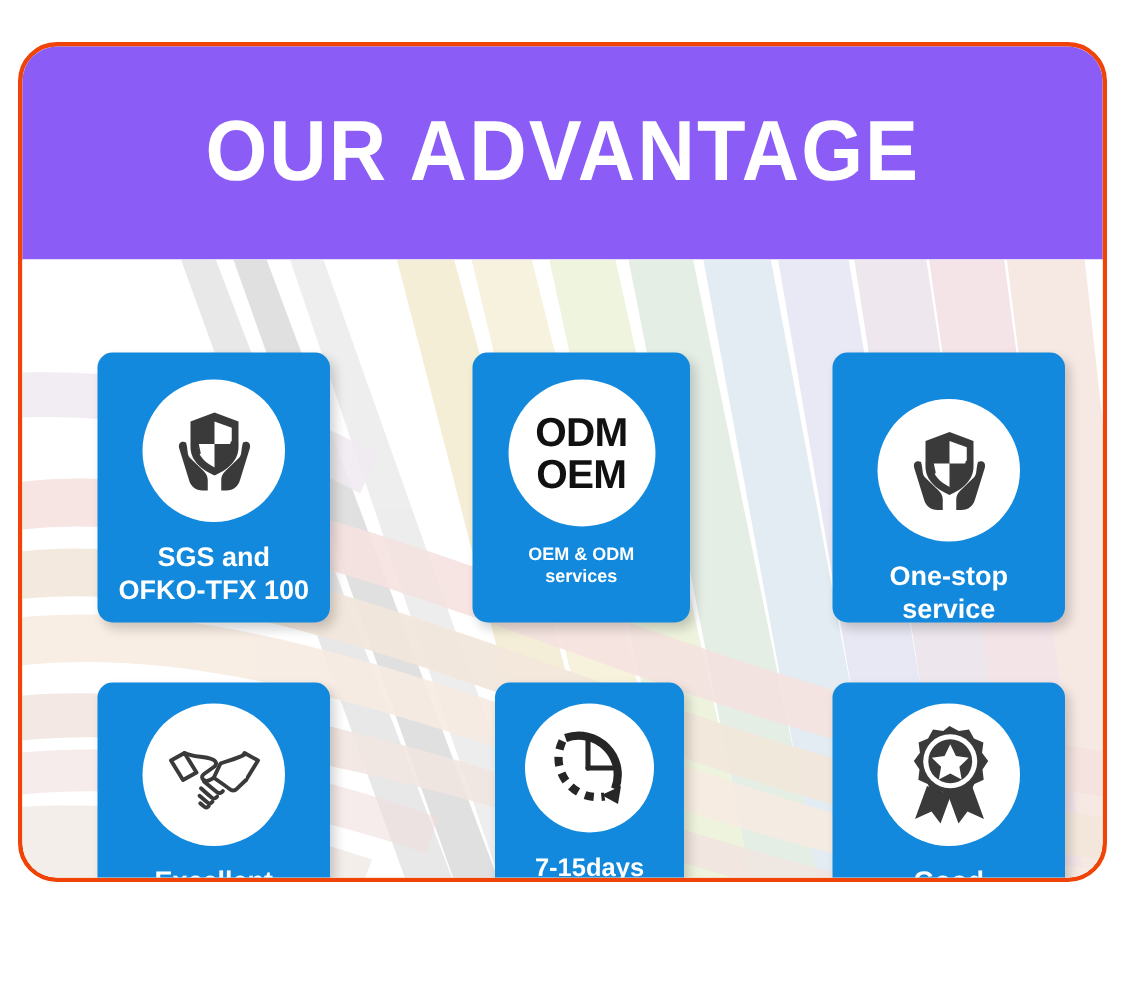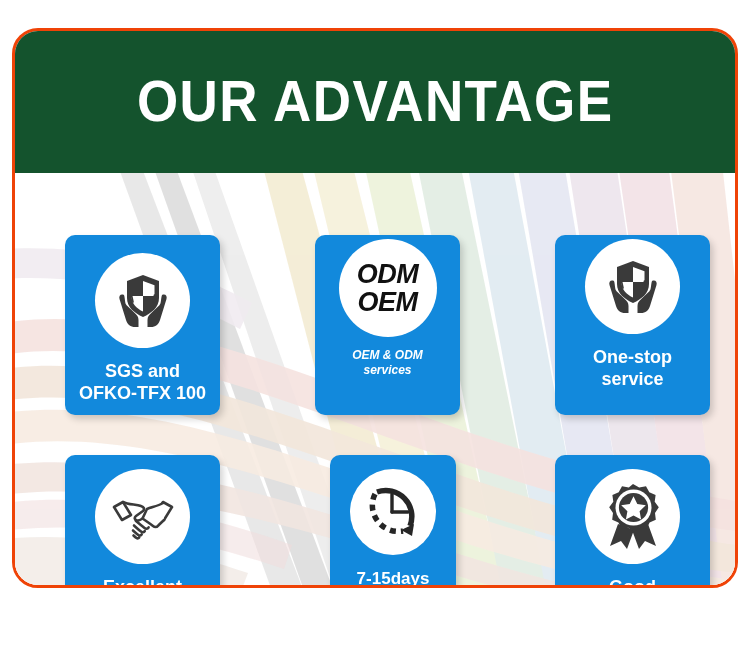--- a/index.html
+++ b/index.html
@@ -27,21 +27,21 @@
     overflow: hidden;
   }
 
   
   .header {
     position: absolute;
     left: -3px;
     top: -3px;
     width: 726px;
     height: 145px;
-    background: #14532d;
+    background: #8b5cf6;
     border-top-left-radius: 26px;
     border-top-right-radius: 26px;
     display: flex;
     align-items: center;
     justify-content: center;
   }
   .header-title {
     color: #ffffff;
     font-size: 57px;
     font-weight: bold;
@@ -98,22 +98,22 @@
     color: #ffffff;
     text-align: center;
     font-weight: bold;
     line-height: 1.24;
     font-family: "Liberation Sans", sans-serif;
     white-space: pre-line;
   }
 
   
   .c0 { left: 53px;  top: 62px;  width: 155px; height: 180px; padding-top: 18px; }
-  .c1 { left: 303px; top: 62px;  width: 145px; height: 180px; padding-top: 4px; font-style: italic; }
-  .c2 { left: 543px; top: 62px;  width: 155px; height: 180px; padding-top: 4px; }
+  .c1 { left: 303px; top: 62px;  width: 145px; height: 180px; padding-top: 18px; }
+  .c2 { left: 543px; top: 62px;  width: 155px; height: 180px; padding-top: 31px; }
   .c3 { left: 53px;  top: 282px; width: 155px; height: 180px; padding-top: 14px; }
   .c4 { left: 318px; top: 282px; width: 126px; height: 180px; padding-top: 14px; }
   .c5 { left: 543px; top: 282px; width: 155px; height: 180px; padding-top: 14px; }
 
   .c0 .card-icon, .c2 .card-icon, .c3 .card-icon, .c5 .card-icon {
     width: 95px; height: 95px;
   }
   .c1 .card-icon { width: 98px; height: 98px; }
   .c4 .card-icon { width: 86px; height: 86px; }
 

